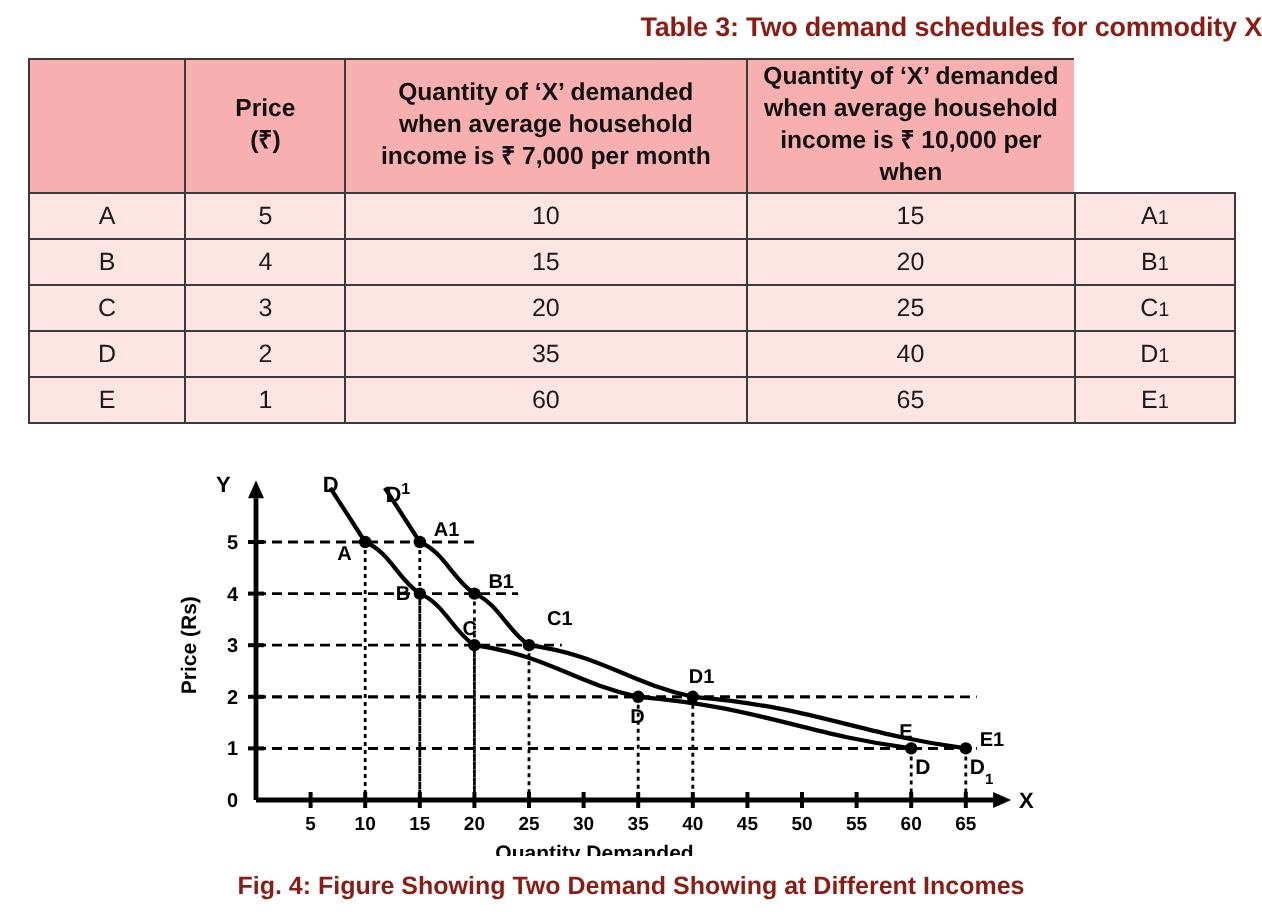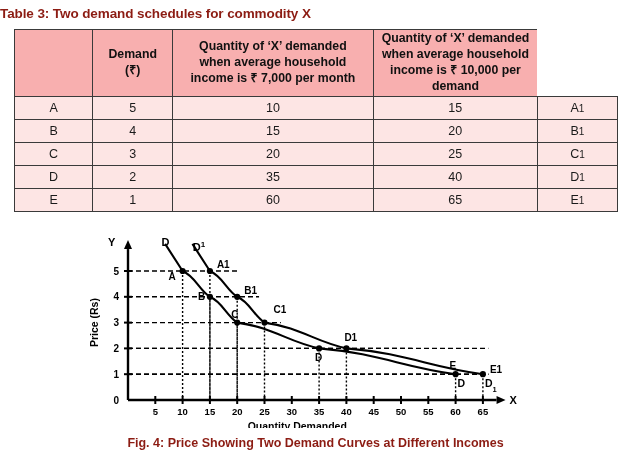--- a/index.html
+++ b/index.html
@@ -7,21 +7,21 @@
     width:631px;height:459px;
     background:#ffffff;
     font-family:"Liberation Sans", sans-serif;
     overflow:hidden;
     position:relative;
   }
   
   .table-title{
     position:absolute;
     top:6px;left:0;width:631px;
-    text-align:left;
+    text-align:right;
     font-size:13.5px;
     font-weight:bold;
     color:#8C1C13;
     letter-spacing:-0.1px;
   }
   
   .tbl-wrap{
     position:absolute;
     top:29px;left:14px;
     width:604px;
@@ -92,32 +92,32 @@
       <col class="c1">
         <col class="c2">
         <col class="c3">
         <col class="c4">
         <col class="c5">
     </colgroup>
     <thead>
       <tr>
         <th class="blank-head"></th>
         <th>
-          <div>Demand</div>
+          <div>Price</div>
           <div>(₹)</div>
         </th>
         <th>
           <div>Quantity of ‘X’ demanded</div>
           <div>when average household</div>
           <div>income is ₹ 7,000 per month</div>
         </th>
         <th class="noborder-right">
           <div>Quantity of ‘X’ demanded</div>
           <div>when average household</div>
-          <div>income is ₹ 10,000 per demand</div>
+          <div>income is ₹ 10,000 per when</div>
         </th>
         <th style="background:#ffffff;border:none;"></th>
       </tr>
     </thead>
     <tbody>
       <tr>
         <td>A</td>
         <td>5</td>
         <td>10</td>
         <td>15</td>
@@ -251,13 +251,13 @@
         <text x="344.4" y="113.4" font-family="&quot;Liberation Sans&quot;, sans-serif" font-size="10" font-weight="bold" fill="#000" text-anchor="start">D1</text>
         <text x="489.9" y="145.2" font-family="&quot;Liberation Sans&quot;, sans-serif" font-size="10" font-weight="bold" fill="#000" text-anchor="start">E1</text>
         <text x="161.4" y="17.909999999999997" font-family="&quot;Liberation Sans&quot;, sans-serif" font-size="11" font-weight="bold" fill="#000" text-anchor="start">D</text>
         <text x="192.70000000000002" y="23.19999999999999" font-family="&quot;Liberation Sans&quot;, sans-serif" font-size="11" font-weight="bold" fill="#000" text-anchor="start">D<tspan baseline-shift="super" font-size="8">1</tspan></text>
         <text x="457.6" y="159.2" font-family="&quot;Liberation Sans&quot;, sans-serif" font-size="10.5" font-weight="bold" fill="#000" text-anchor="start">D</text>
         <text x="484.9" y="159.2" font-family="&quot;Liberation Sans&quot;, sans-serif" font-size="10.5" font-weight="bold" fill="#000" text-anchor="start">D<tspan baseline-shift="sub" font-size="7.5">1</tspan></text>
       </g>
   </svg>
 </div>
 
-<div class="fig-caption">Fig. 4: Price Showing Two Demand Curves at Different Incomes</div>
+<div class="fig-caption">Fig. 4: Figure Showing Two Demand Showing at Different Incomes</div>
 
 </body></html>

